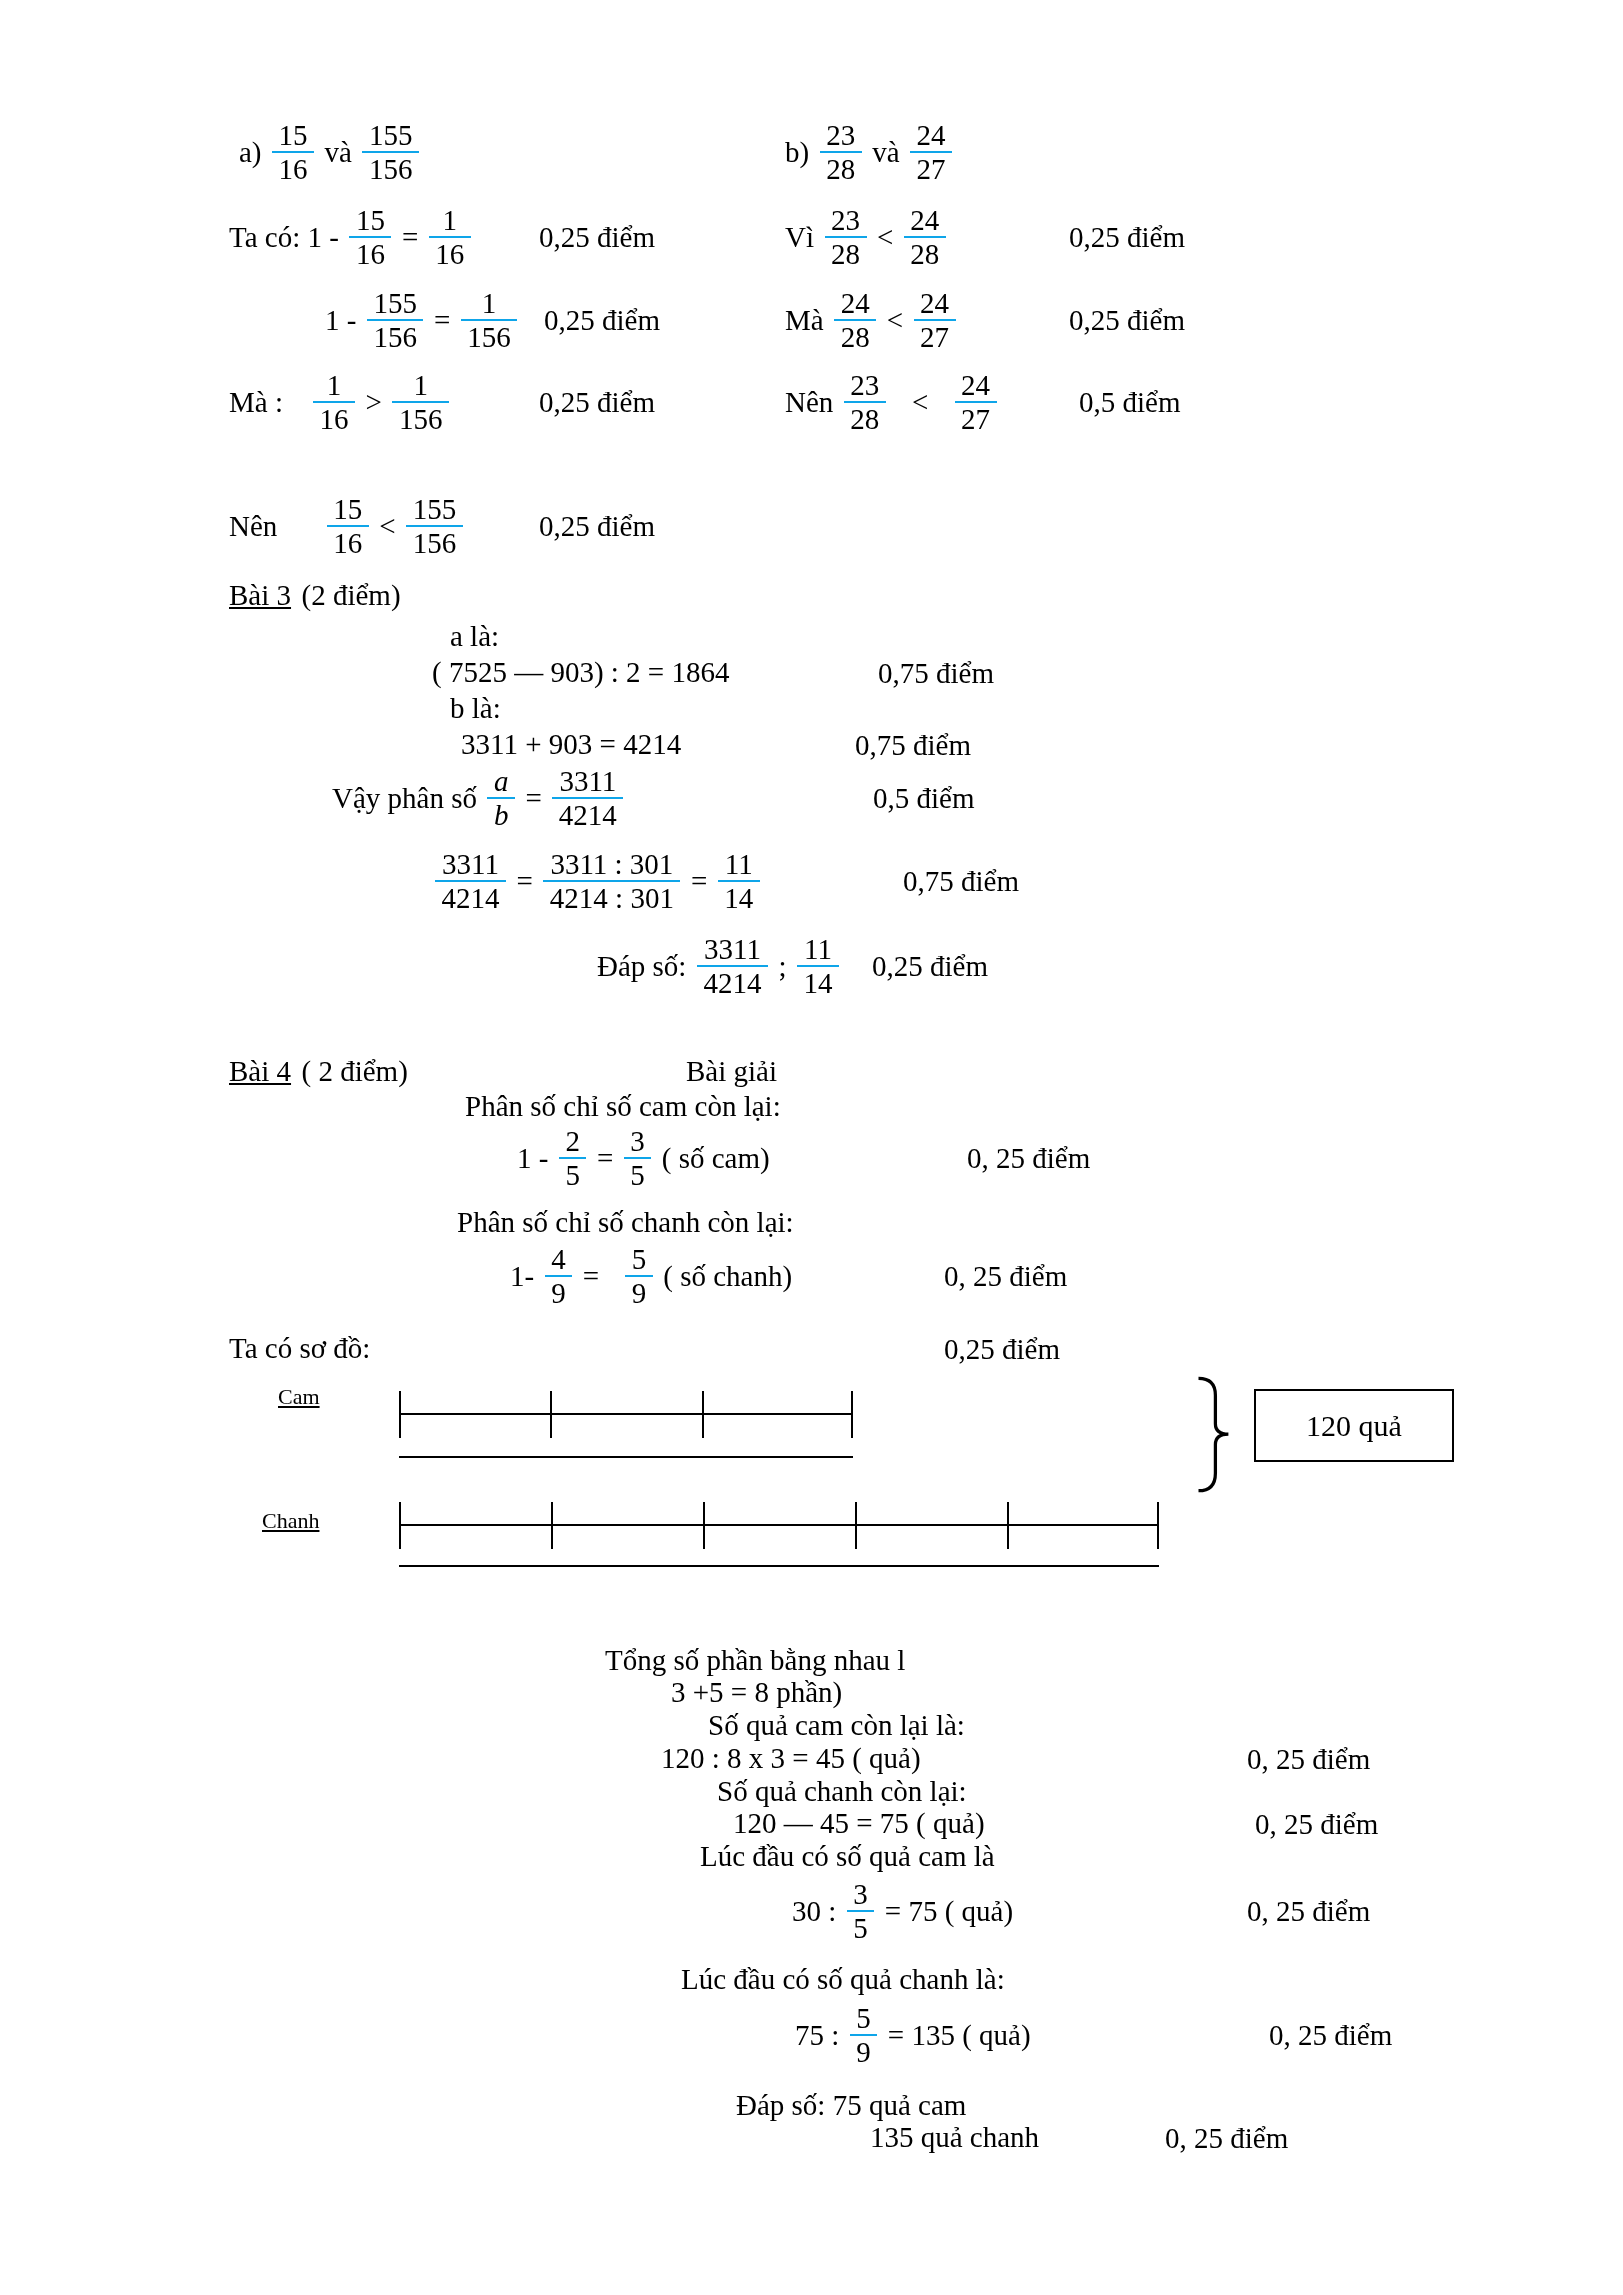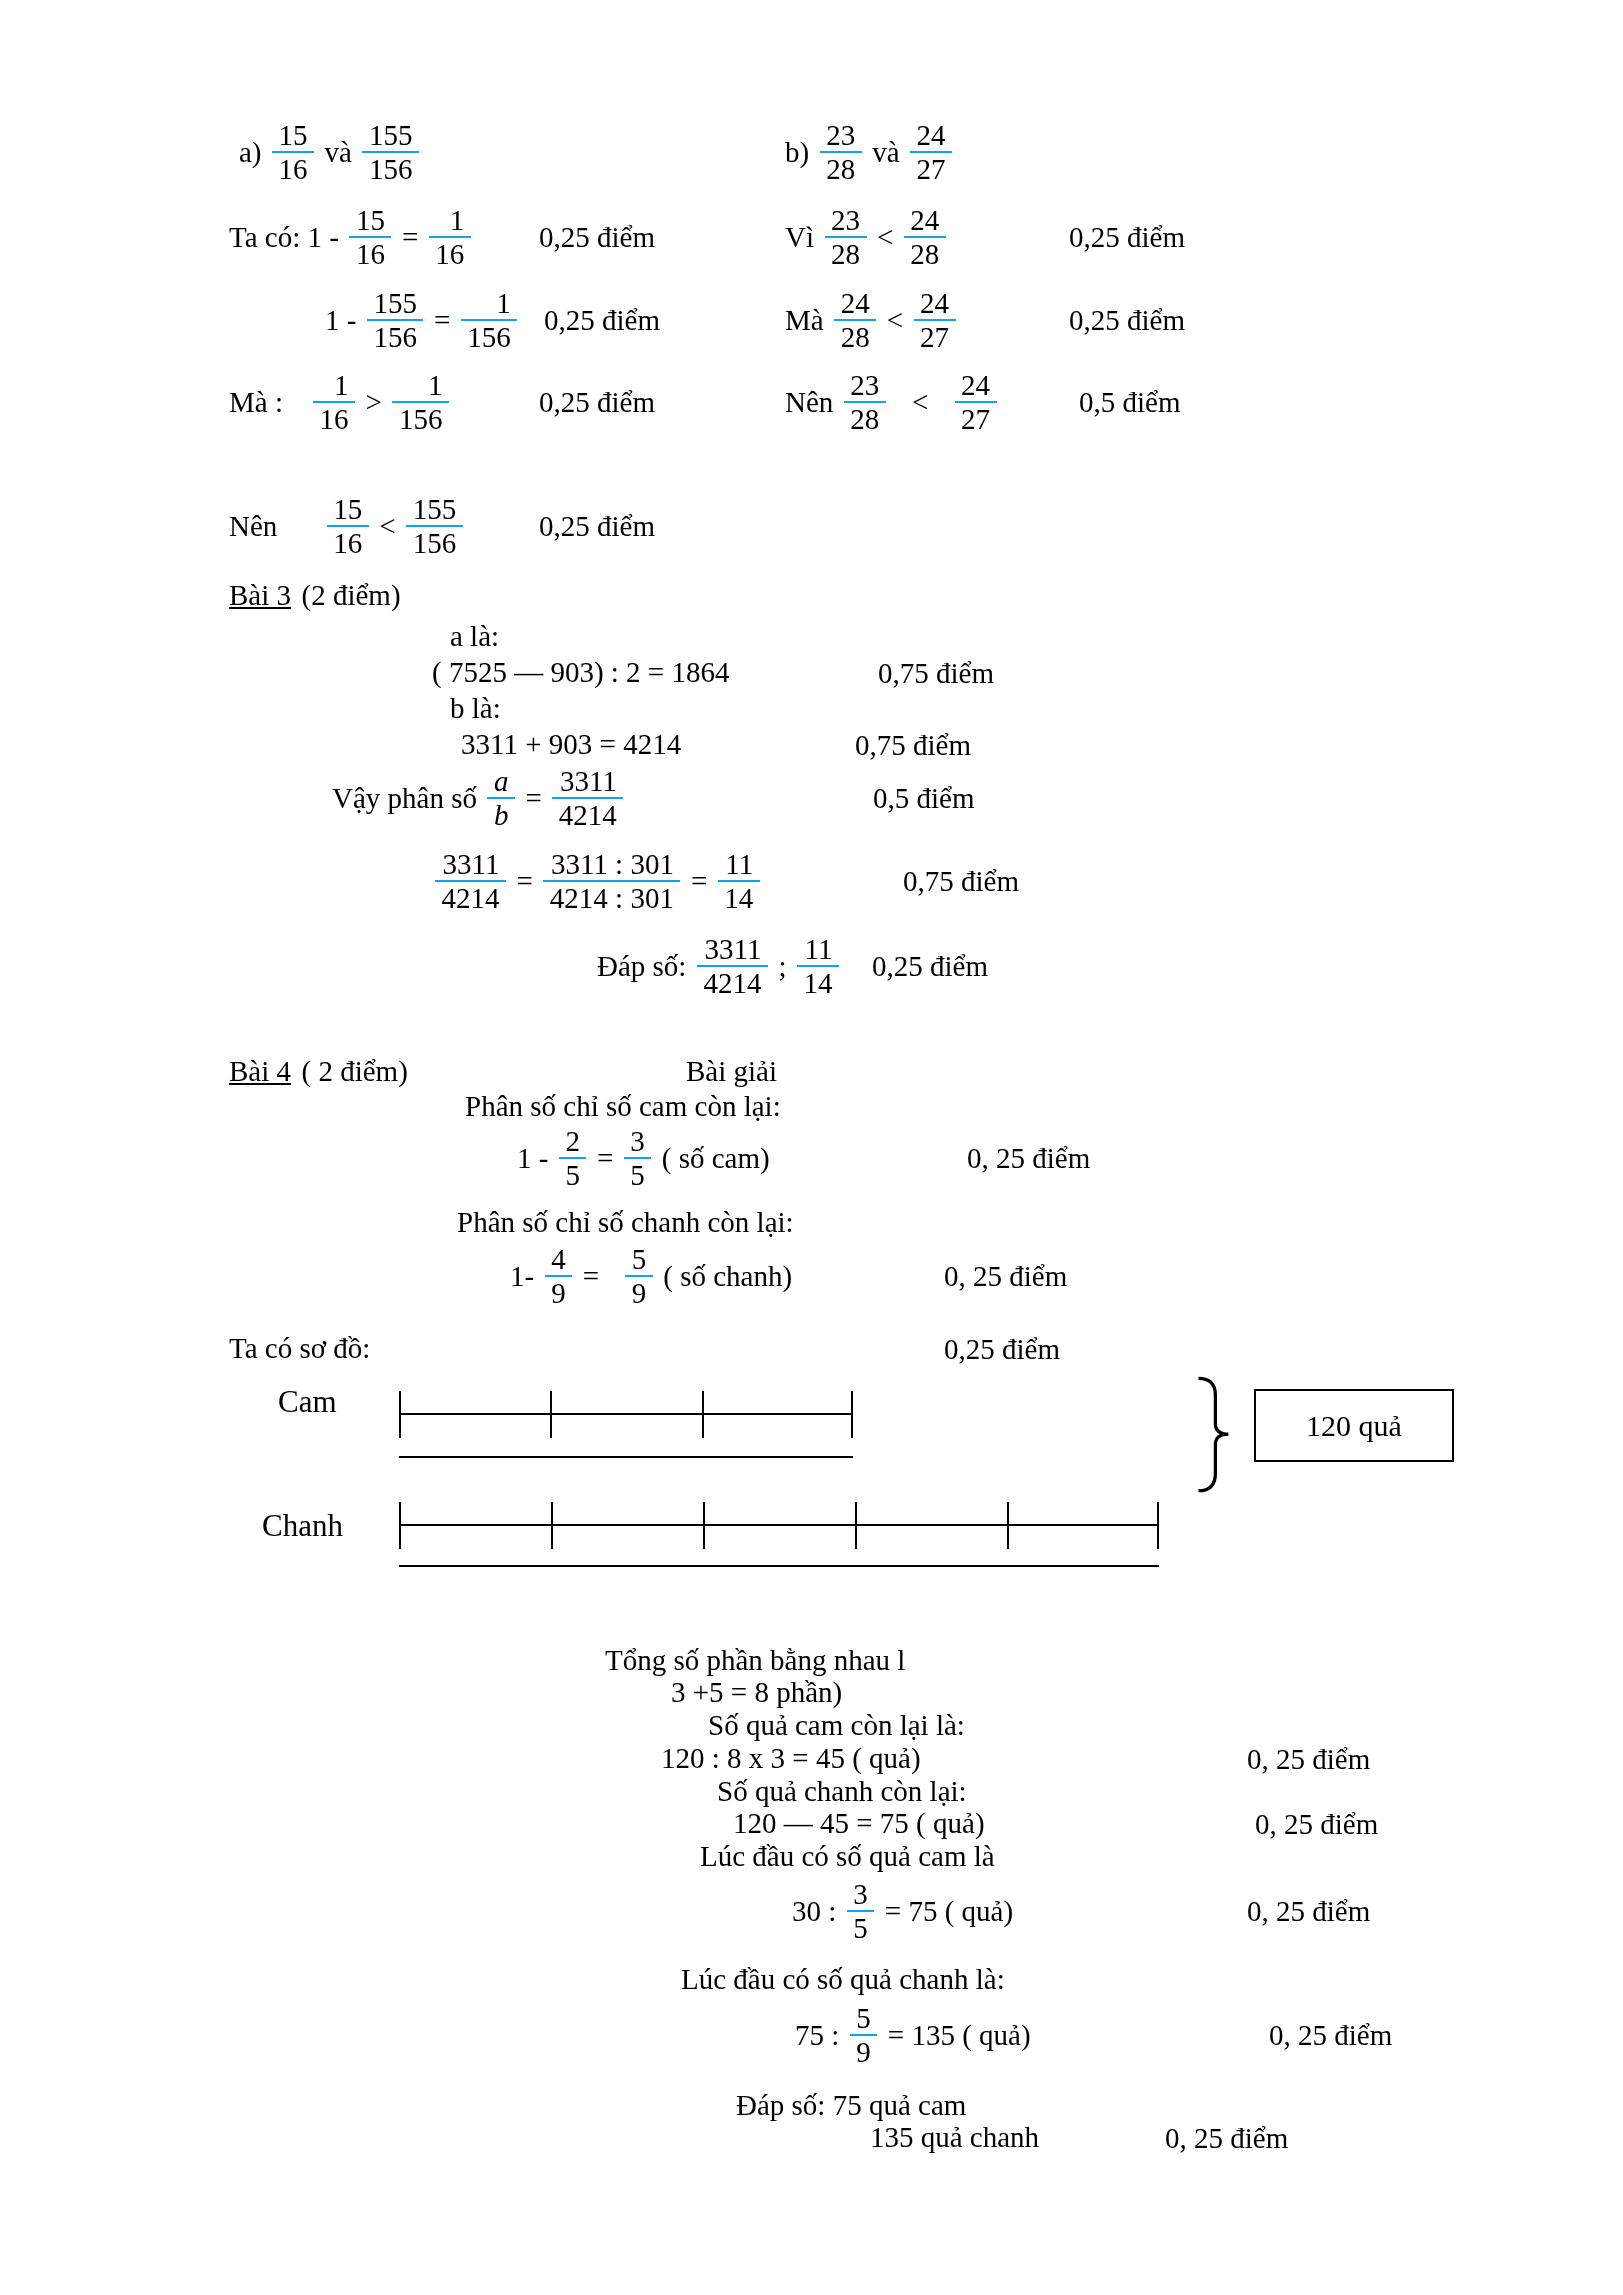--- a/index.html
+++ b/index.html
@@ -6,27 +6,27 @@
   html, body { margin: 0; padding: 0; background: #ffffff; }
   .page {
     position: relative; width: 1623px; height: 2295px;
     background: #ffffff; color: #000;
     font-family: "Liberation Serif", serif; font-size: 29px;
     overflow: hidden;
   }
   .abs  { position: absolute; white-space: nowrap; }
   .row  { position: absolute; display: flex; align-items: center; gap: 10.5px; white-space: nowrap; }
   .fracrow { min-height: 68px; }
-  .frac { display: inline-flex; flex-direction: column; align-items: flex-end; }
+  .frac { display: inline-flex; flex-direction: column; align-items: center; }
   .num, .den { display: block; padding: 0 6.5px; line-height: 1.12; text-align: center; }
   .den  { border-top: 2px solid #0ea5e9; }
   .score { position: absolute; top: 50%; transform: translateY(-50%); white-space: nowrap; }
   .u    { text-decoration: underline; }
   .it   { font-style: italic; }
-  .label48 { font-size: 31px; }
+  .label48 { font-size: 22px; text-decoration: underline; }
   .bar  { position: absolute; }
   .tick { position: absolute; top: 0; width: 2px; height: 47px; background: #000; }
   .hline { position: absolute; left: 0; right: 0; border-top: 2px solid #000; }
   .totalbox { border: 2px solid #000; display: flex; align-items: center; justify-content: center; font-size: 30px; }
 </style>
 </head>
 <body>
 
 <div class="page">
 

